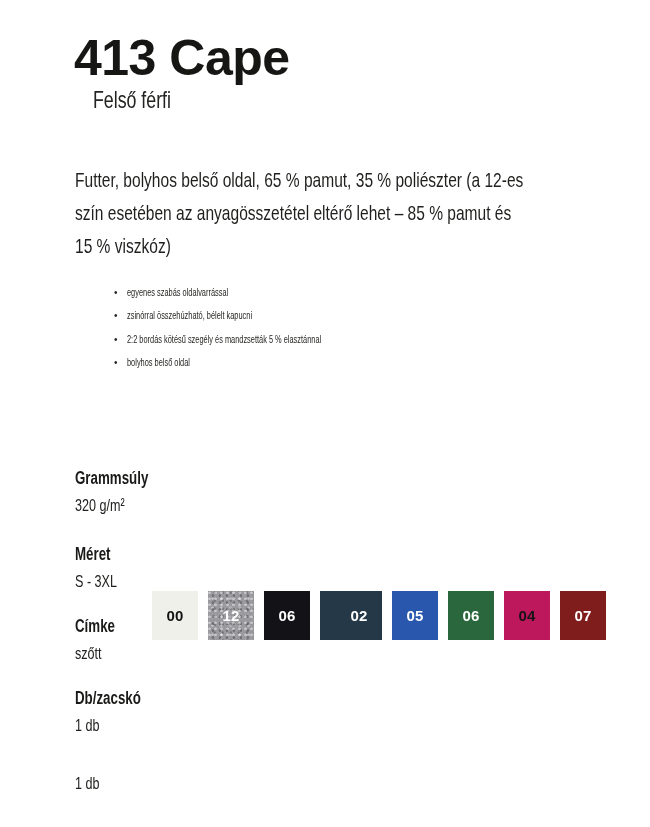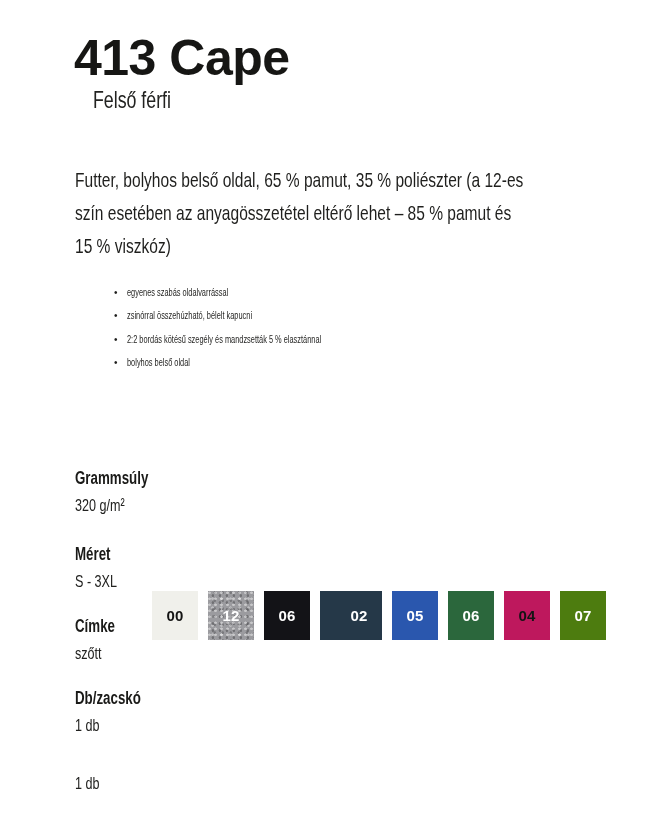--- a/index.html
+++ b/index.html
@@ -167,16 +167,16 @@
 
   <div class="swatches">
 
   <div class="swatch" style="background-color: rgb(240, 240, 235); color: rgb(20, 20, 20);">00</div>
       <div class="swatch heather" style="background-color: rgb(155, 155, 159); color: rgb(255, 255, 255);">12</div>
       <div class="swatch" style="background-color: rgb(19, 19, 23); color: rgb(255, 255, 255);">06</div>
       <div class="swatch" style="background-color: rgb(37, 56, 72); color: rgb(255, 255, 255); padding-left: 16px;">02</div>
       <div class="swatch" style="background-color: rgb(42, 87, 174); color: rgb(255, 255, 255);">05</div>
       <div class="swatch" style="background-color: rgb(43, 103, 60); color: rgb(255, 255, 255);">06</div>
       <div class="swatch" style="background-color: #be185d; color: rgb(20, 20, 20);">04</div>
-      <div class="swatch" style="background-color: #4d7c0f; color: rgb(255, 255, 255);">07</div>
+      <div class="swatch" style="background-color: #7f1d1d; color: rgb(255, 255, 255);">07</div>
     </div>
 
 </div>
 
 </body></html>

